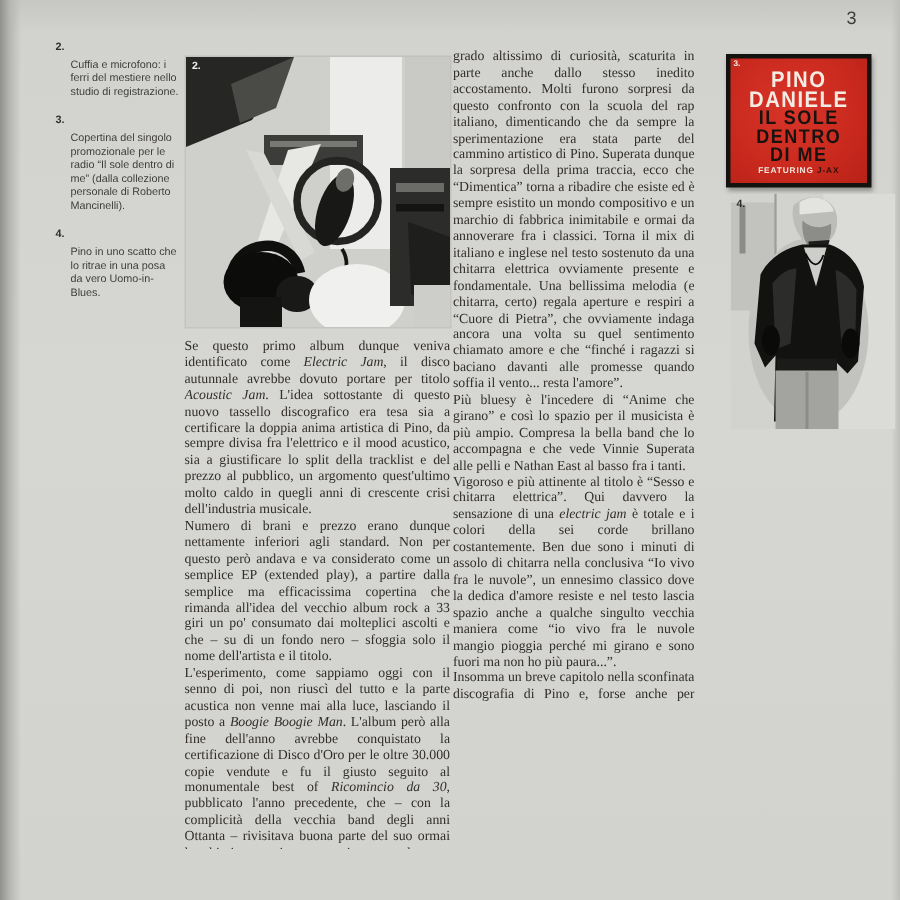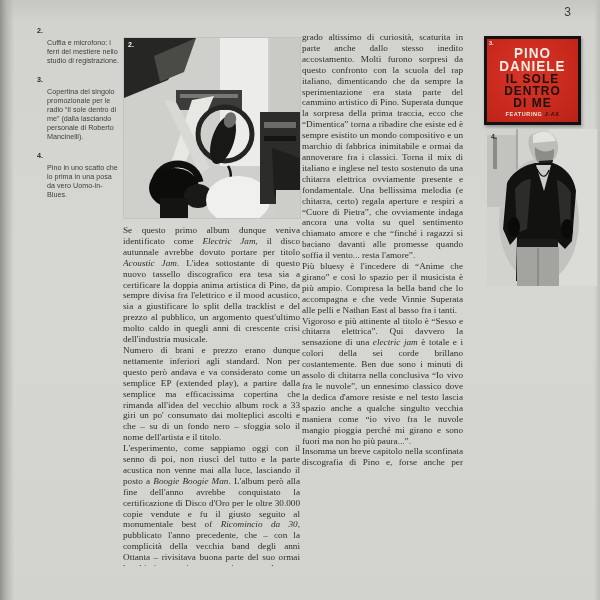--- a/index.html
+++ b/index.html
@@ -98,25 +98,25 @@
 
   <div class="page-number">3</div>
 
   <aside class="margin-notes">
       <div class="note">
         <span class="note-num">2.</span>
         <span class="note-text">Cuffia e microfono: i ferri del mestiere nello studio di registrazione.</span>
       </div>
       <div class="note">
         <span class="note-num">3.</span>
-        <span class="note-text">Copertina del singolo promozionale per le radio “Il sole dentro di me” (dalla lasciando personale di Roberto Mancinelli).</span>
+        <span class="note-text">Copertina del singolo promozionale per le radio “Il sole dentro di me” (dalla collezione personale di Roberto Mancinelli).</span>
       </div>
       <div class="note">
         <span class="note-num">4.</span>
-        <span class="note-text">Pino in uno scatto che lo prima in una posa da vero Uomo-in-Blues.</span>
+        <span class="note-text">Pino in uno scatto che lo ritrae in una posa da vero Uomo-in-Blues.</span>
       </div>
     </aside>
 
   <figure class="studio-photo">
     <svg width="176" height="180" viewBox="0 0 176 180">
       <rect x="0" y="0" width="176" height="180" fill="#cfcfcc"></rect>
       <rect x="96" y="0" width="48" height="128" fill="#ebebе9" opacity="0.9"></rect>
       <rect x="96" y="0" width="48" height="128" fill="#ececea"></rect>
       <rect x="146" y="0" width="30" height="150" fill="#c9c9c6"></rect>
       <polygon points="0,0 72,0 44,42 0,60" fill="#262624"></polygon>

